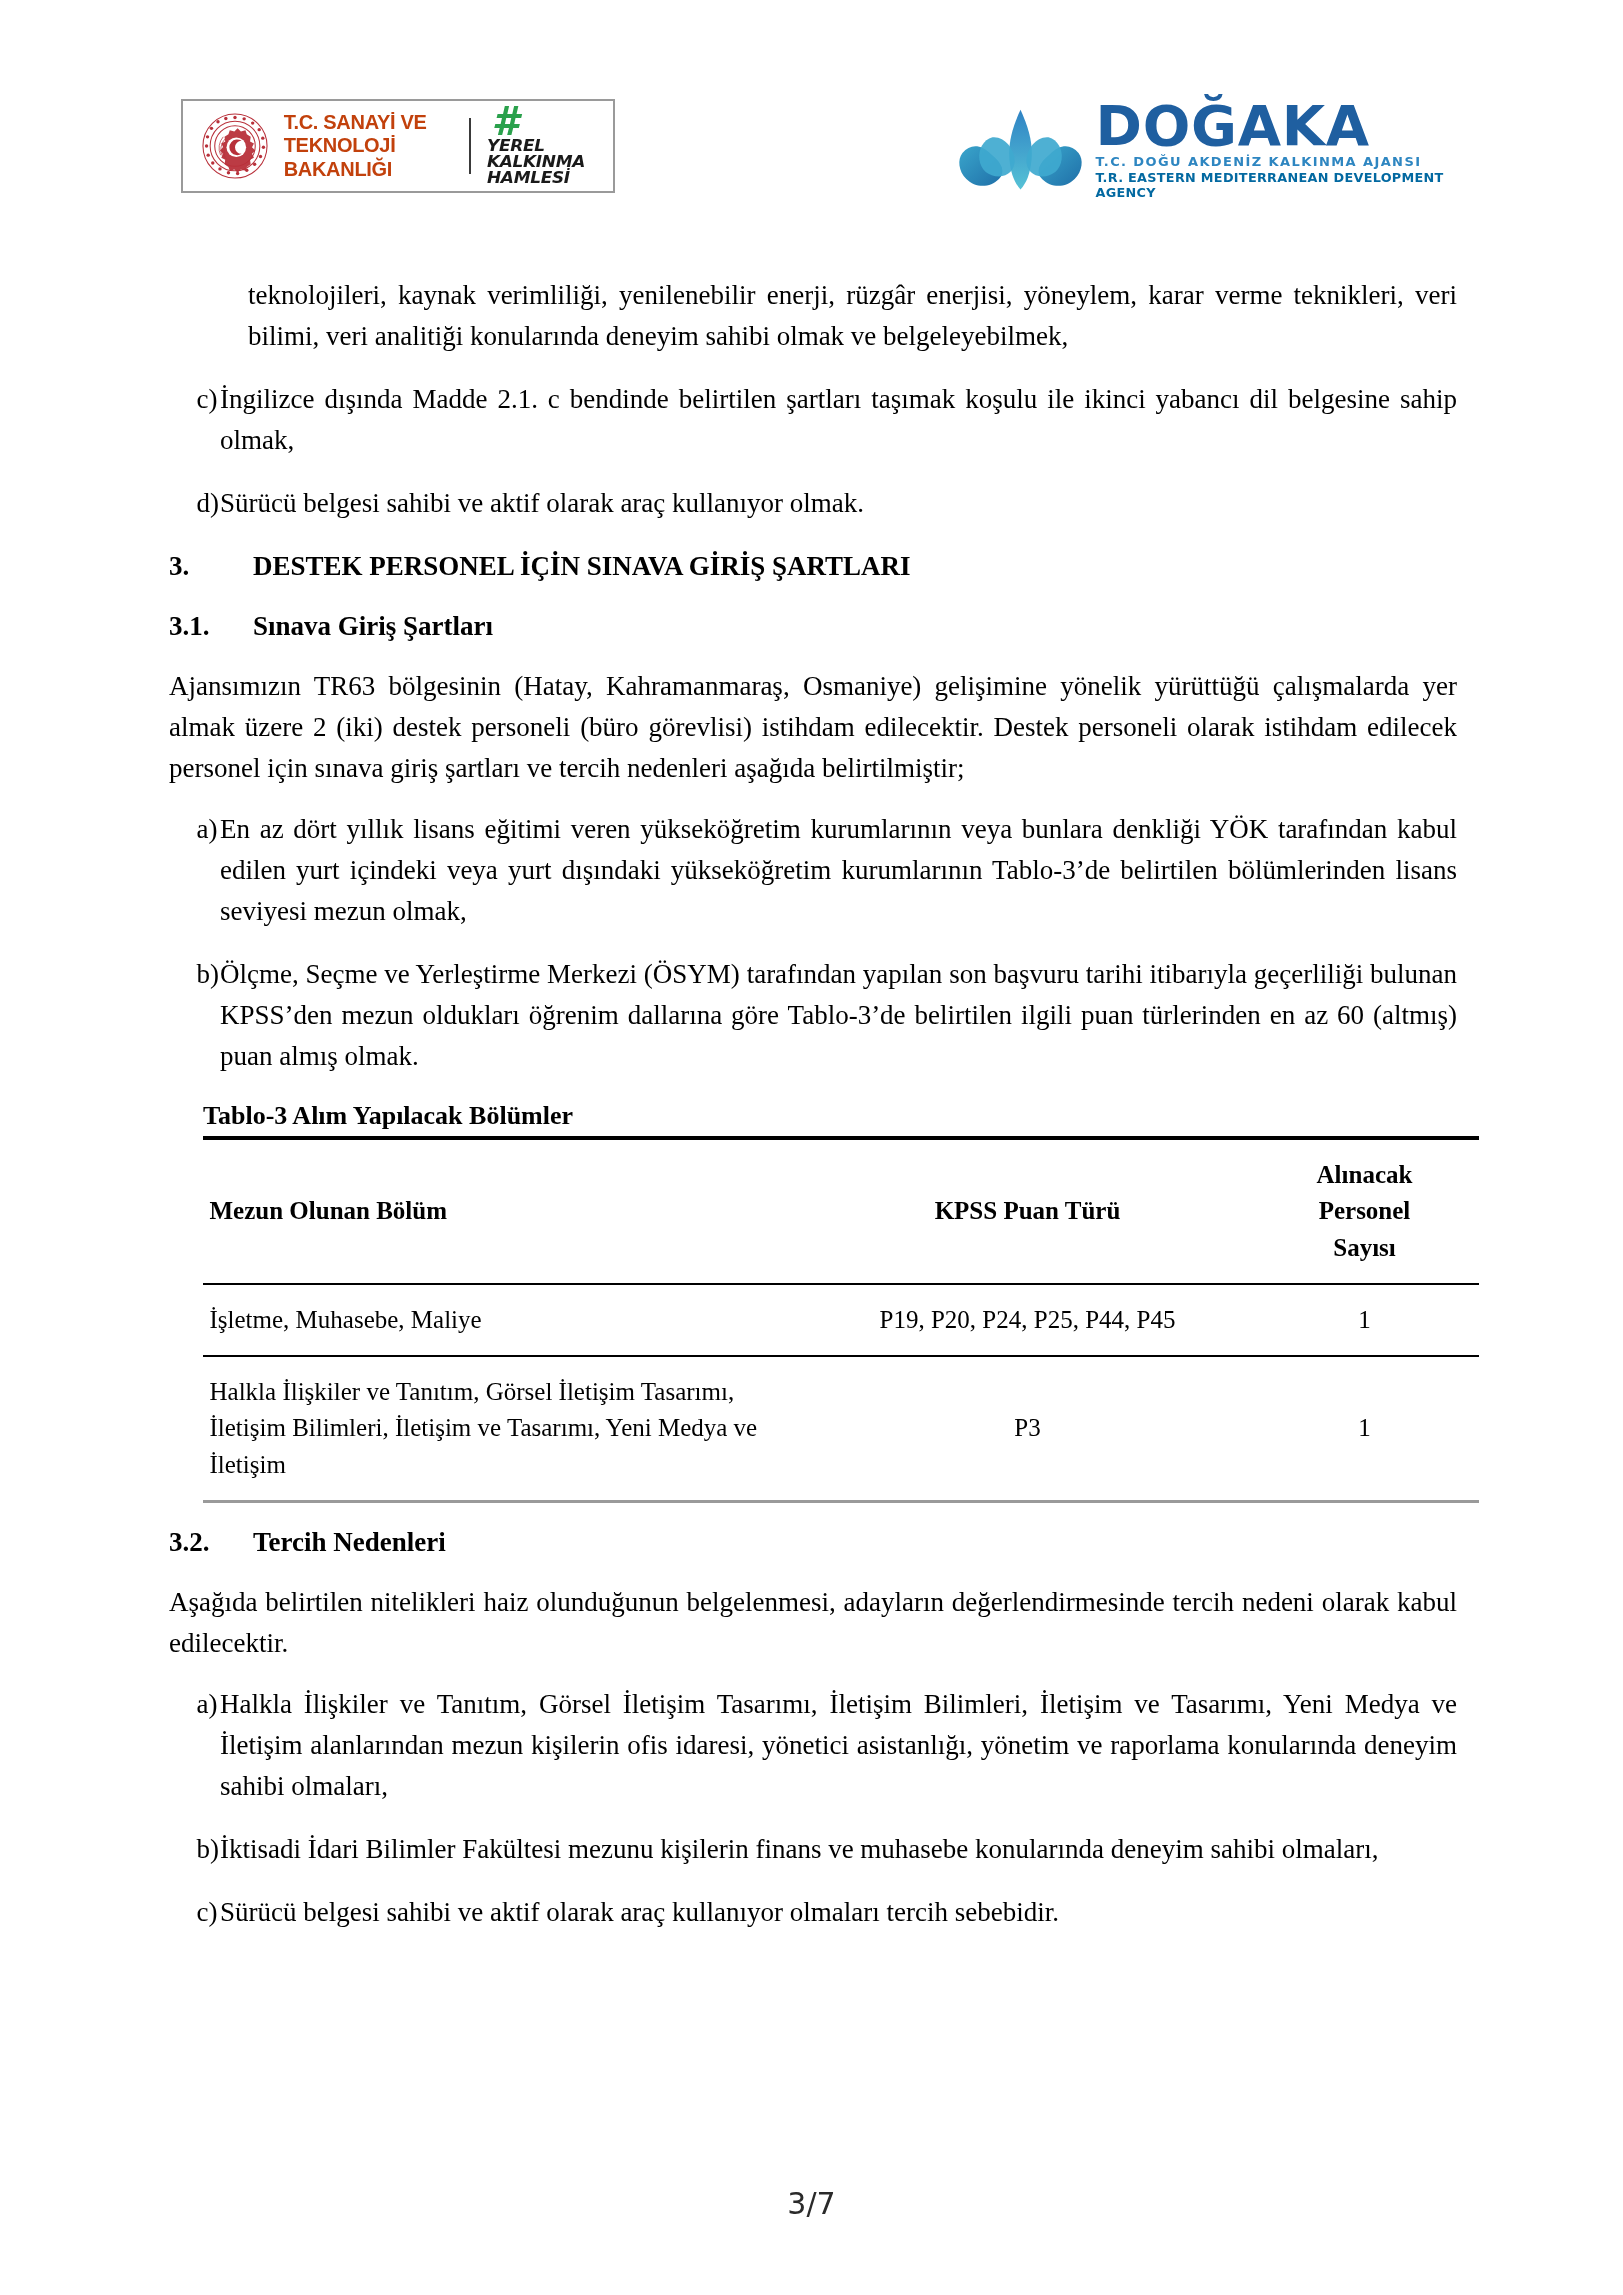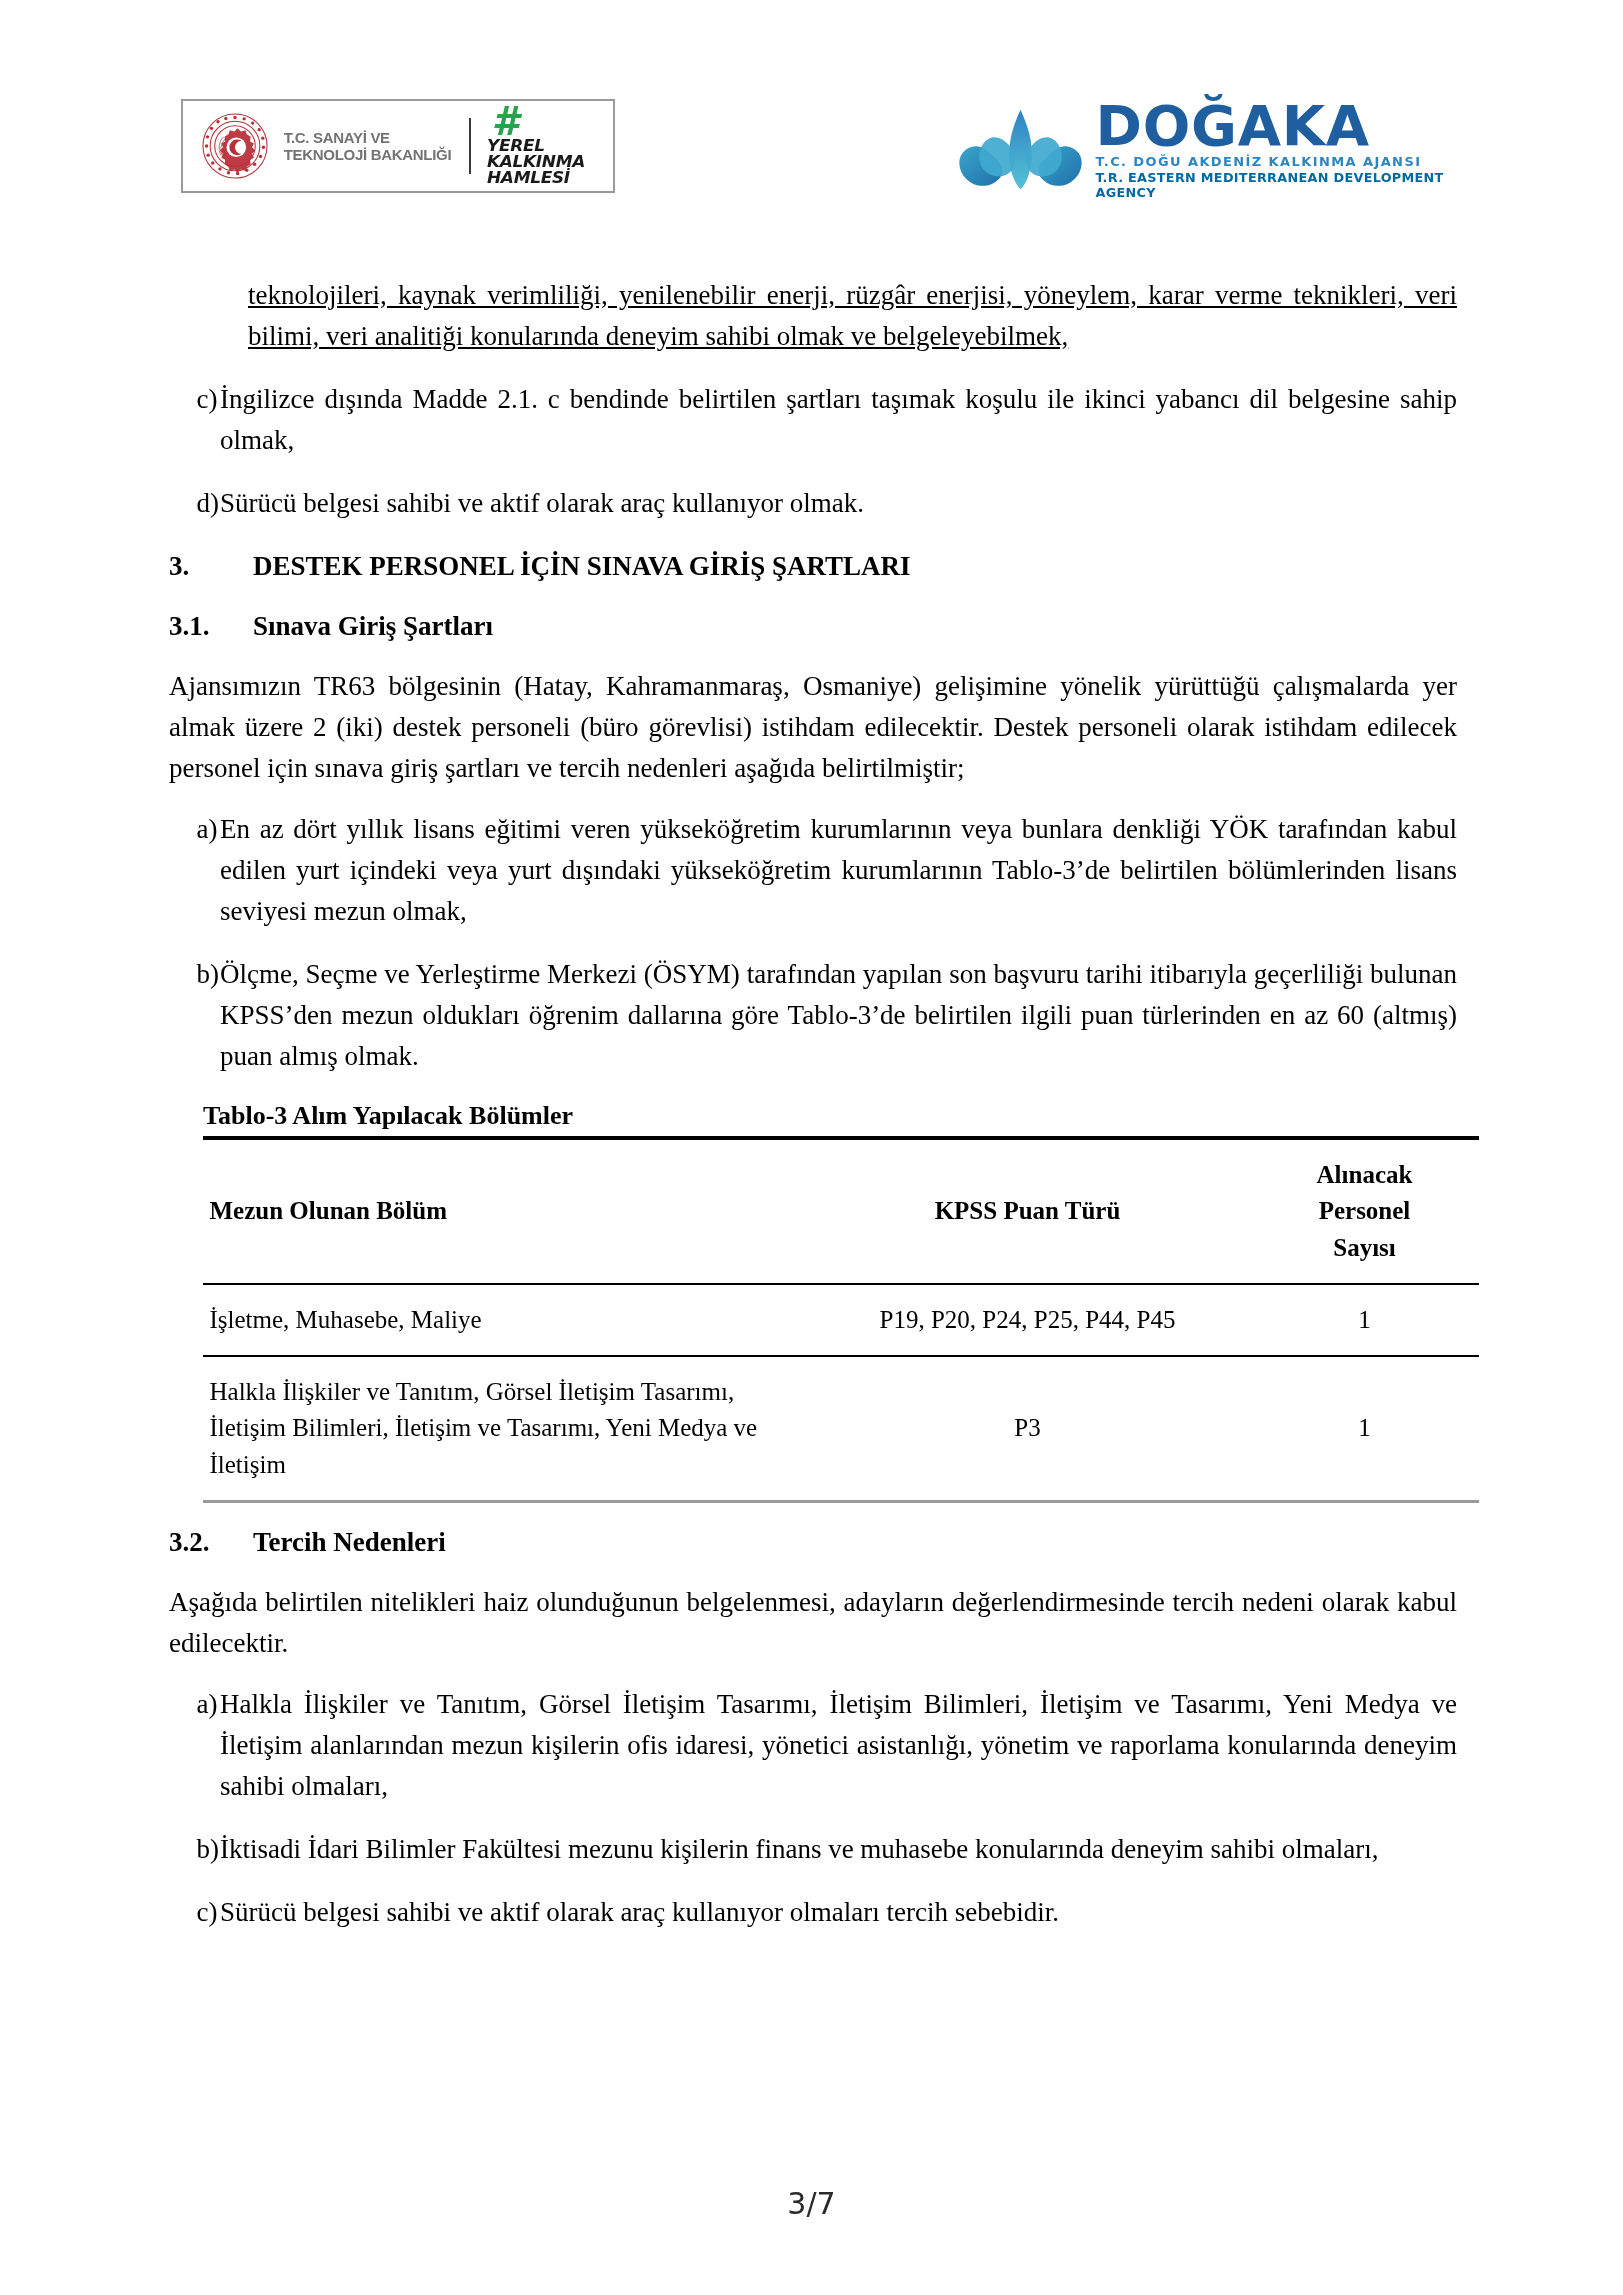--- a/index.html
+++ b/index.html
@@ -50,24 +50,24 @@
     height: 68px;
     margin-left: 18.3px;
     flex: 0 0 auto;
     position: relative;
   }
 
   .ministry-text {
     margin-left: 14.4px;
     font-family: "Liberation Sans", sans-serif;
     font-weight: bold;
-    font-size: 15px;
+    font-size: 20px;
     line-height: 1.16;
     letter-spacing: -0.3px;
-    color: #737373;
+    color: #c2410c;
     white-space: pre-line;
     flex: 1 1 auto;
   }
 
   .ministry-divider {
     width: 2px;
     height: 56px;
     background: #3a3a3a;
     margin: 0 0 0 2.6px;
     flex: 0 0 auto;
@@ -164,21 +164,20 @@
     font-size: 27px;
     line-height: 1.52;
     text-align: justify;
     text-justify: inter-word;
     hyphens: none;
   }
 
   .cont-para {
     padding-left: 79px;
     margin-bottom: 22px;
-    text-decoration: underline;
   }
 
   
   .lettered-item {
     display: flex;
     margin-bottom: 22px;
   }
   .lettered-item .marker {
     flex: 0 0 auto;
     width: 51px;

